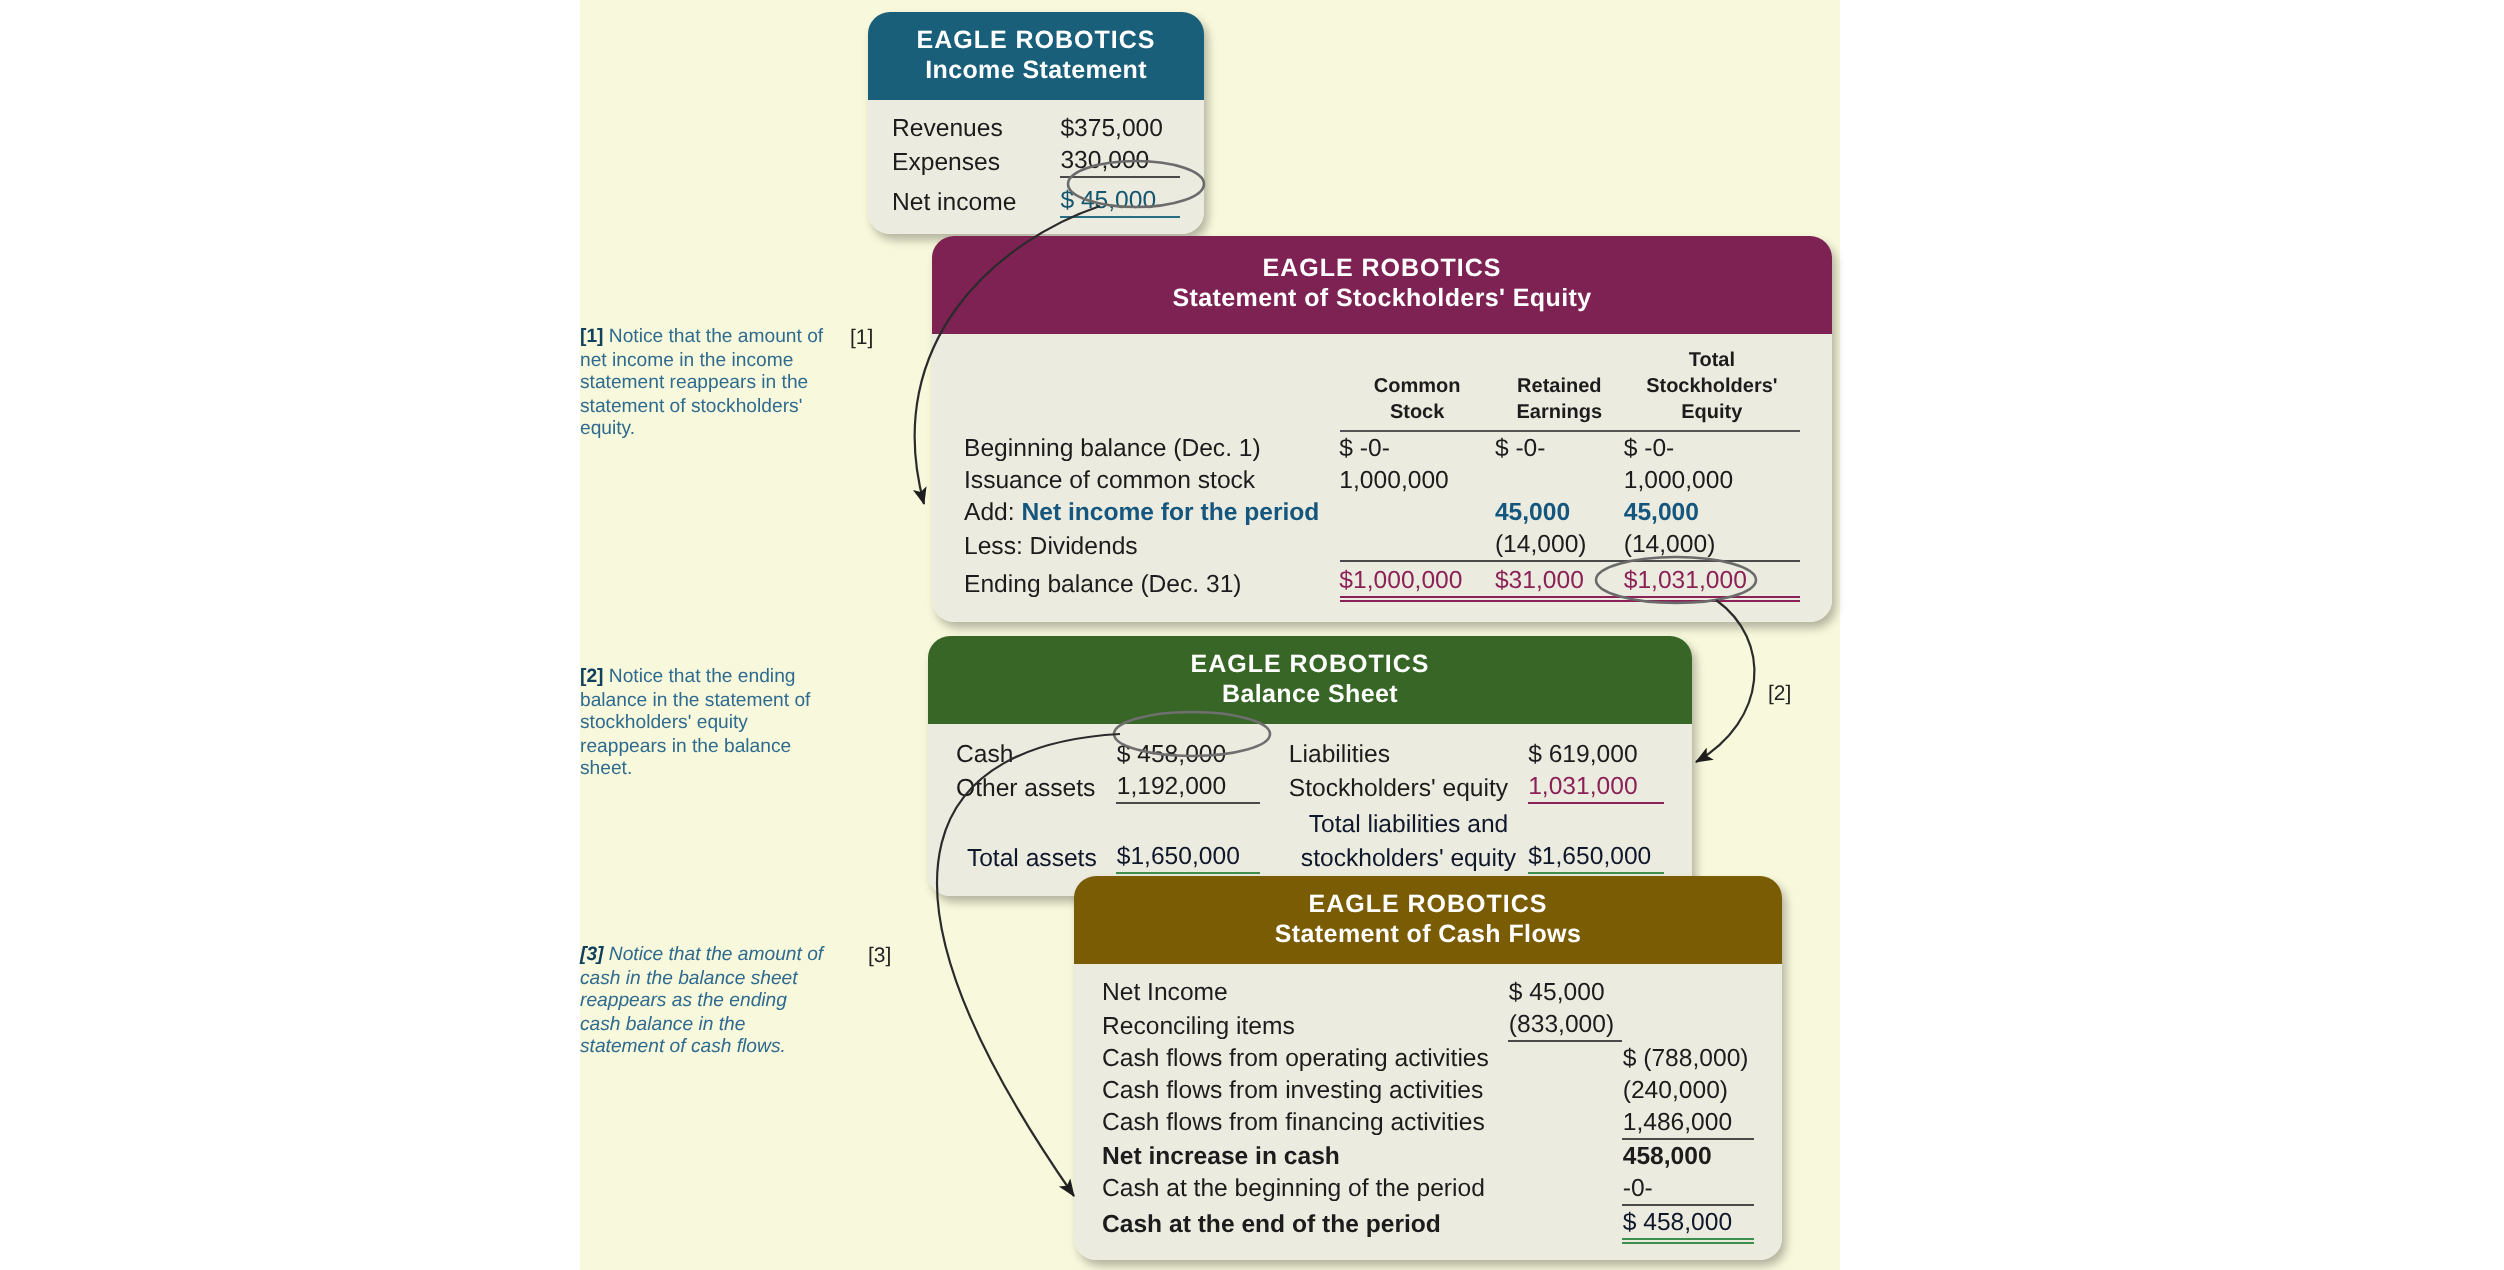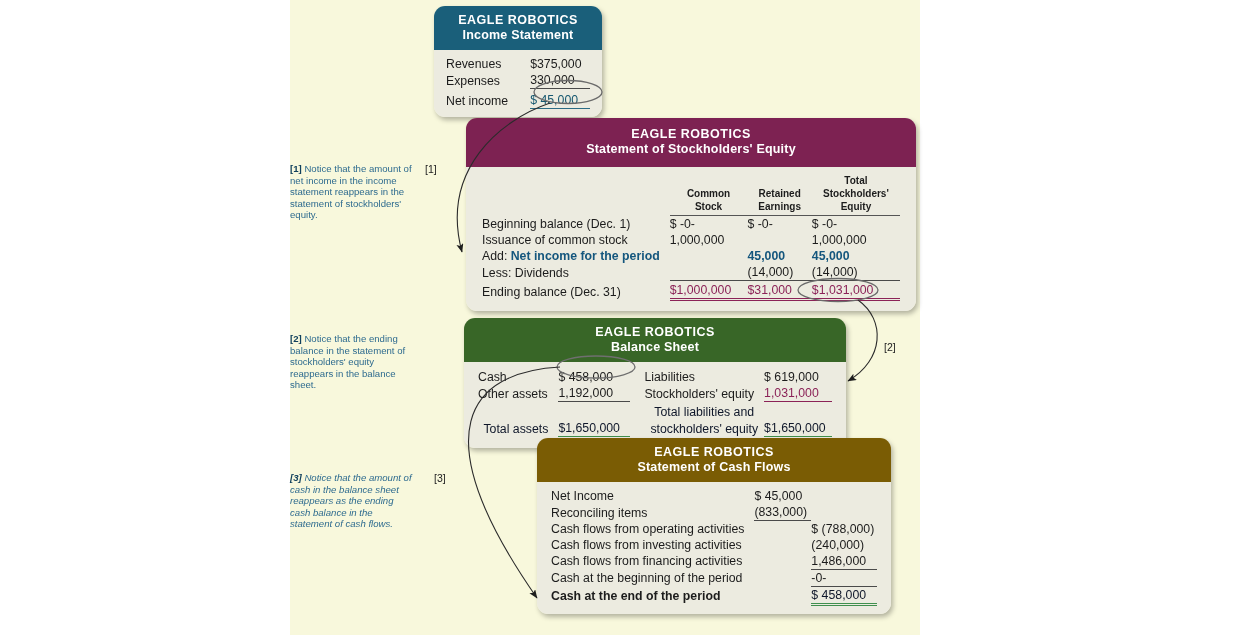--- a/index.html
+++ b/index.html
@@ -220,20 +220,25 @@
           <td class="lbl">Cash flows from investing activities</td>
           <td class="num"></td>
           <td class="num">(240,000)</td>
         </tr>
         <tr>
           <td class="lbl">Cash flows from financing activities</td>
           <td class="num"></td>
           <td class="num u1">1,486,000</td>
         </tr>
         <tr>
+          <td class="lbl b">Net increase in cash</td>
+          <td class="num"></td>
+          <td class="num b">458,000</td>
+        </tr>
+        <tr>
           <td class="lbl">Cash at the beginning of the period</td>
           <td class="num"></td>
           <td class="num u1">-0-</td>
         </tr>
         <tr>
           <td class="lbl b">Cash at the end of the period</td>
           <td class="num"></td>
           <td class="num green ugreen2">$  458,000</td>
         </tr>
       </tbody>

